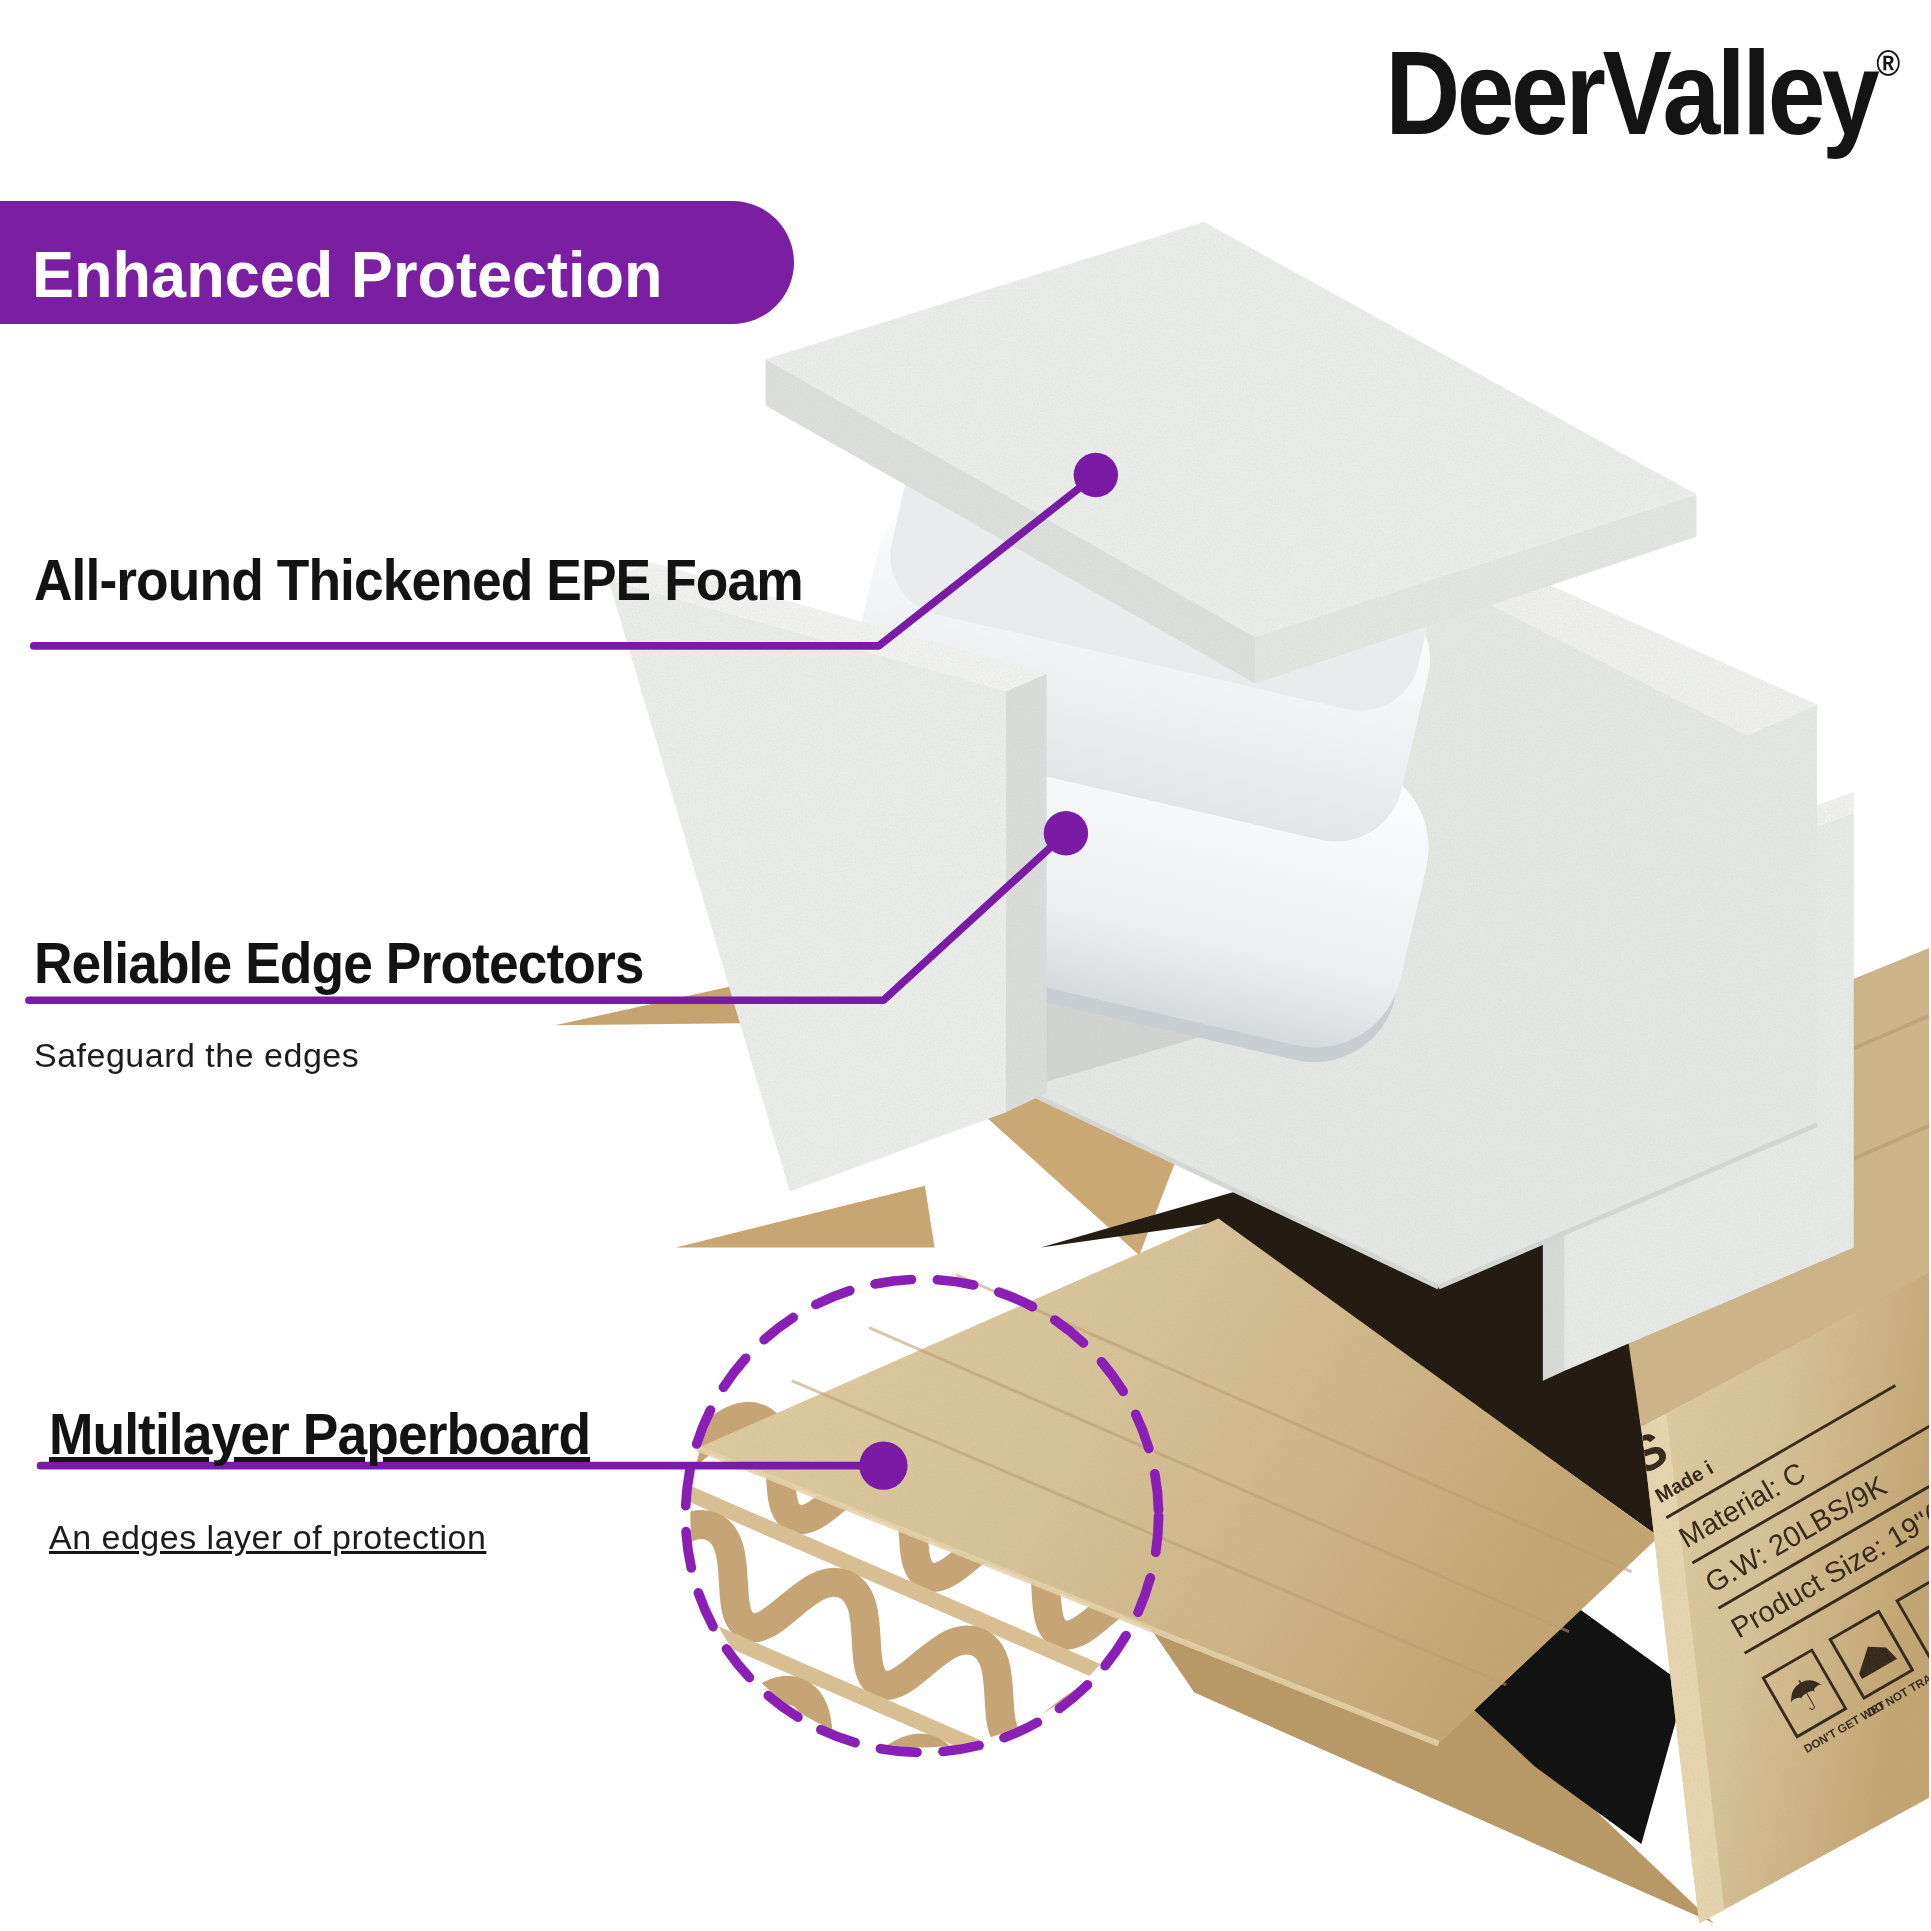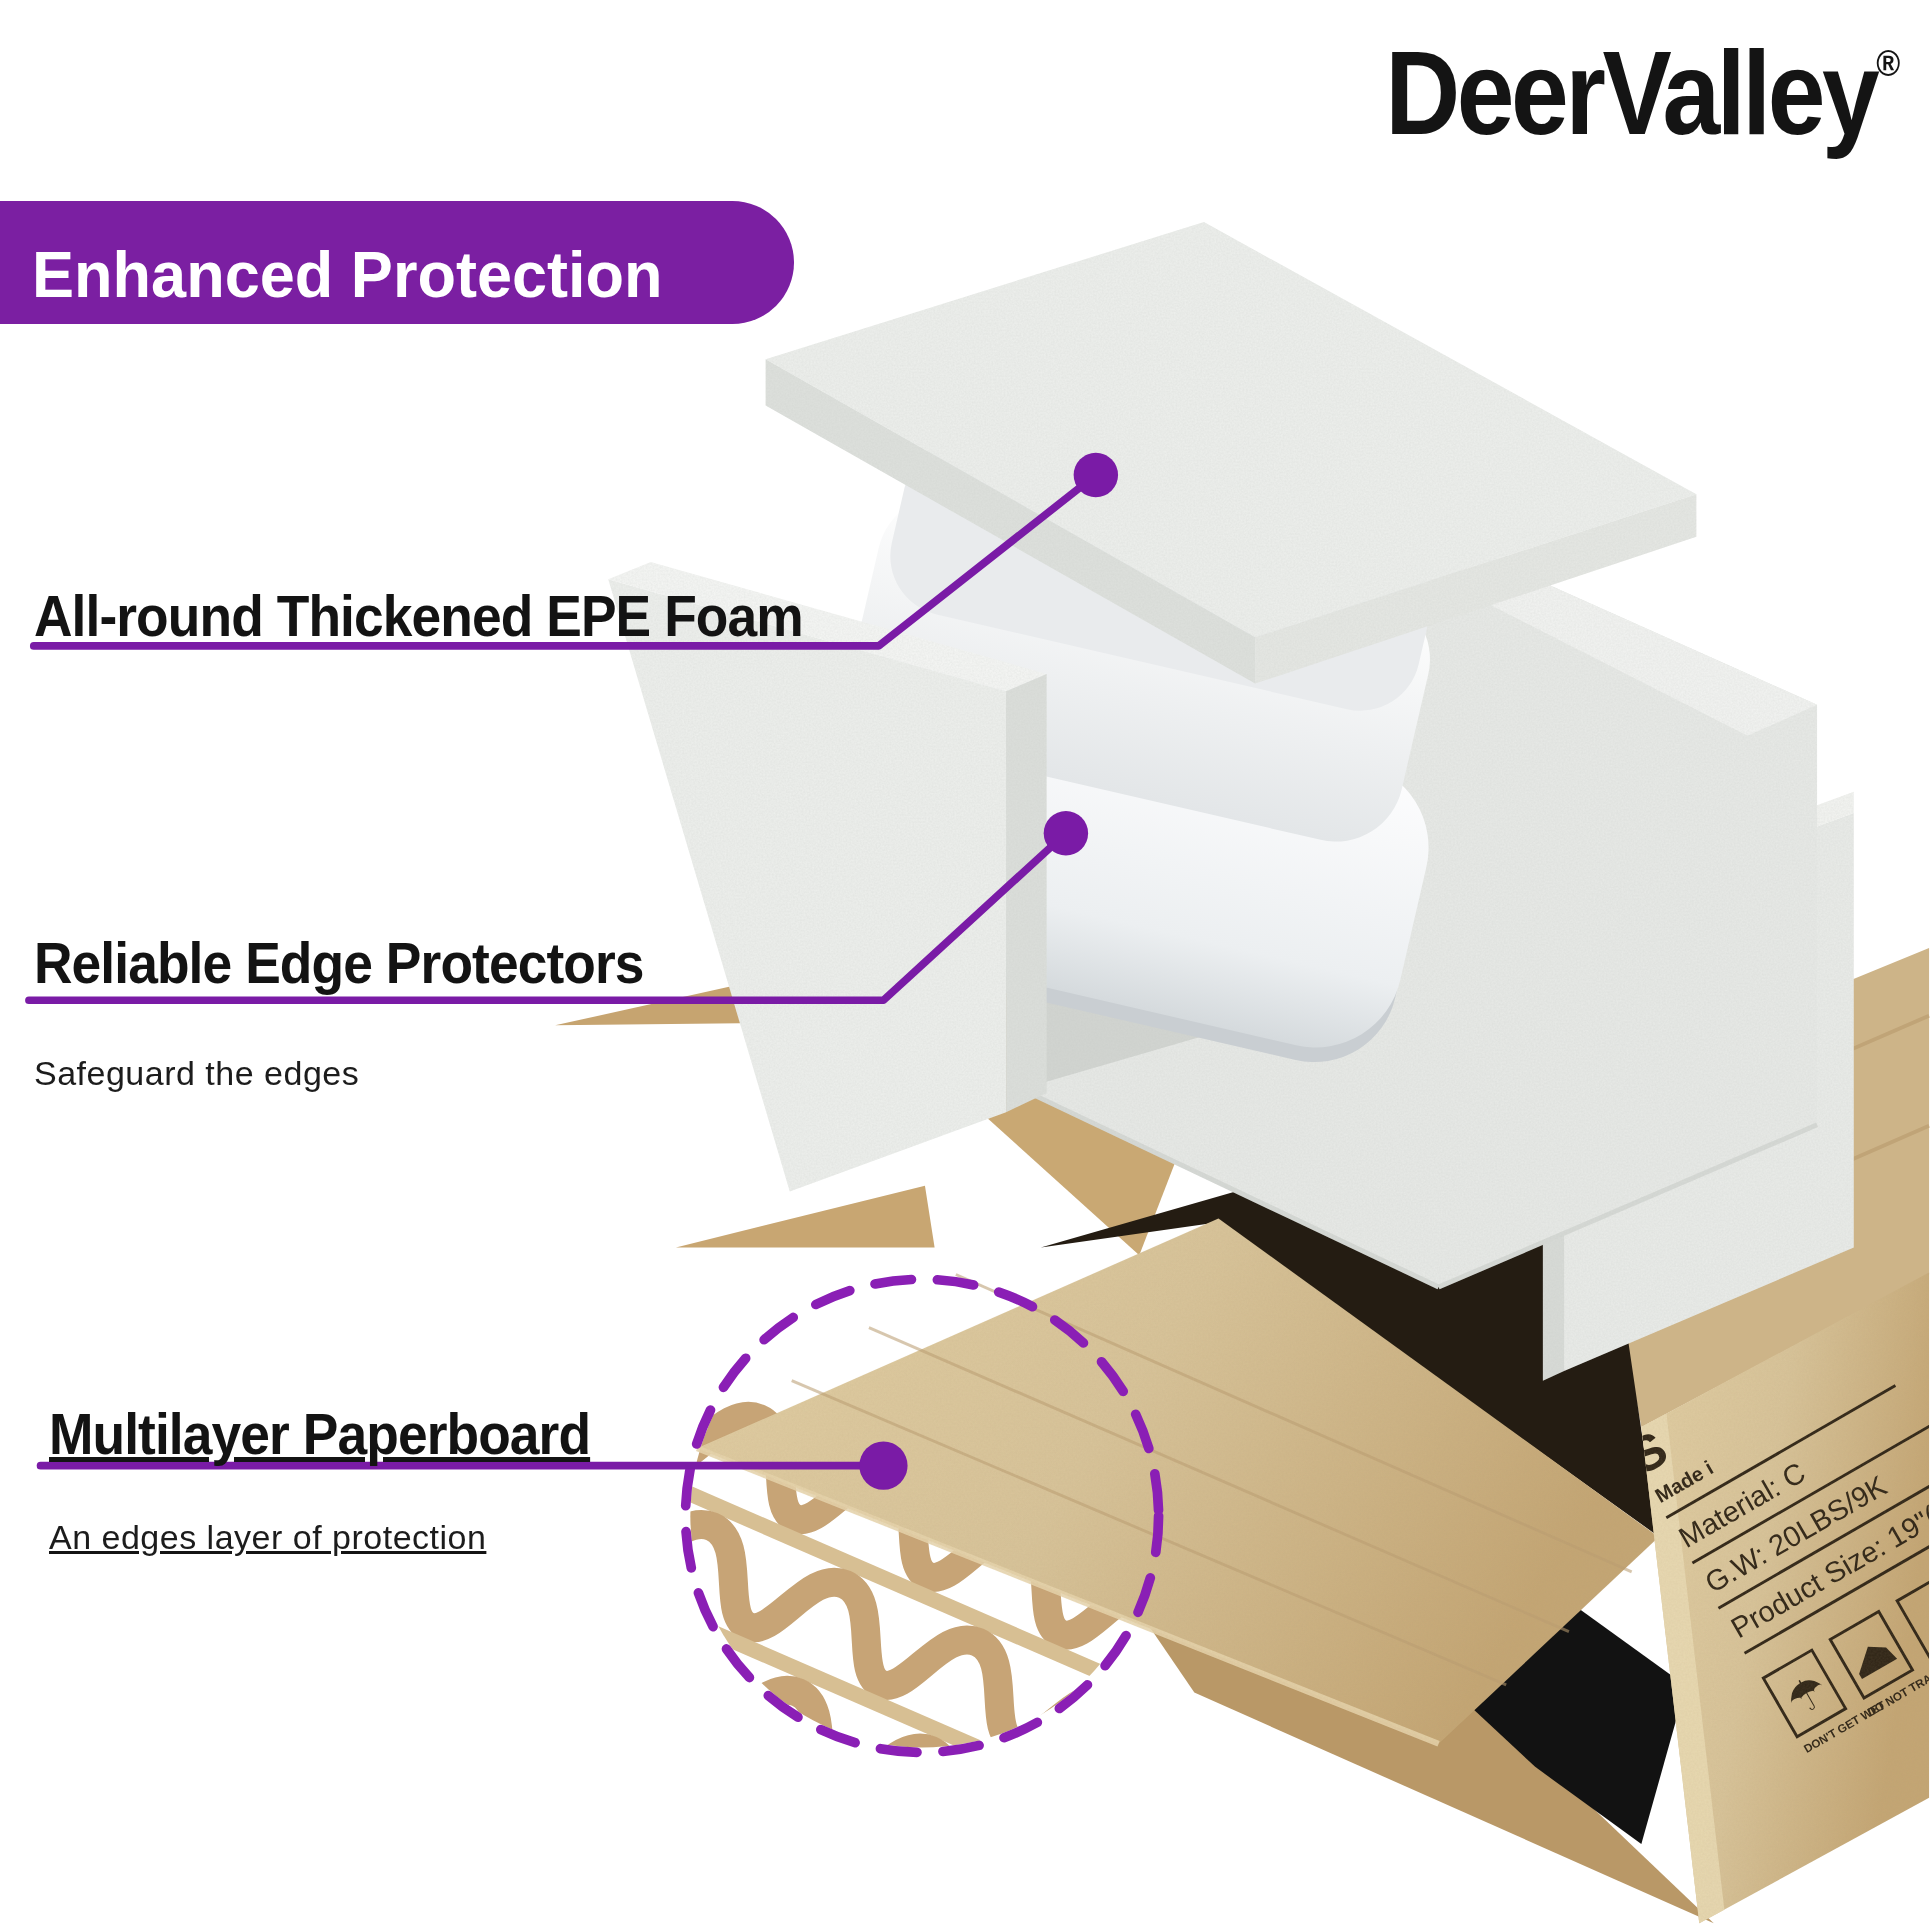--- a/index.html
+++ b/index.html
@@ -24,24 +24,24 @@
   }
   .feature{position:absolute;left:34px;}
   .feature .f-title{
     font-size:58px;font-weight:700;letter-spacing:-1px;white-space:nowrap;
     transform:scaleX(.92);transform-origin:left top;color:#131313;
   }
   .feature .f-desc{
     margin-top:0;font-size:34px;font-weight:400;color:#1c1c1c;letter-spacing:0.5px;
     line-height:48px;white-space:pre-line;width:734px;
   }
-  #feature-1{top:582px;}
+  #feature-1{top:546px;}
   #feature-1 .f-desc{margin-top:50px;}
   #feature-2{top:929px;}
-  #feature-2 .f-desc{margin-top:53px;}
+  #feature-2 .f-desc{margin-top:35px;}
   #feature-3{top:1400px;left:49px;text-decoration:underline;}
   #feature-3 .f-desc{margin-top:46px;}
 </style>
 </head>
 <body>
 
 <div class="canvas">
 
   <svg class="scene-svg" viewBox="0 0 2000 2000" aria-hidden="true">
     <defs>

